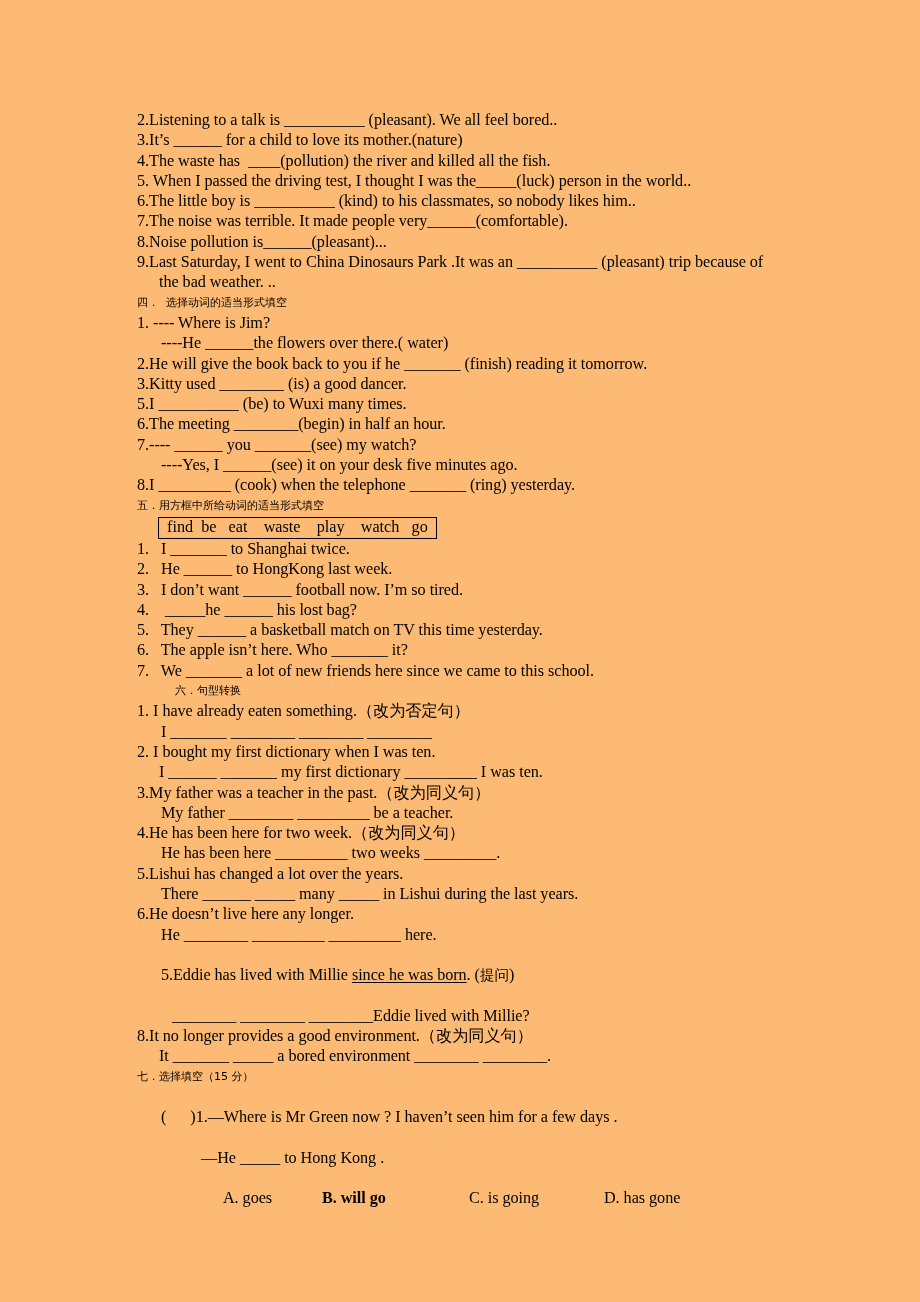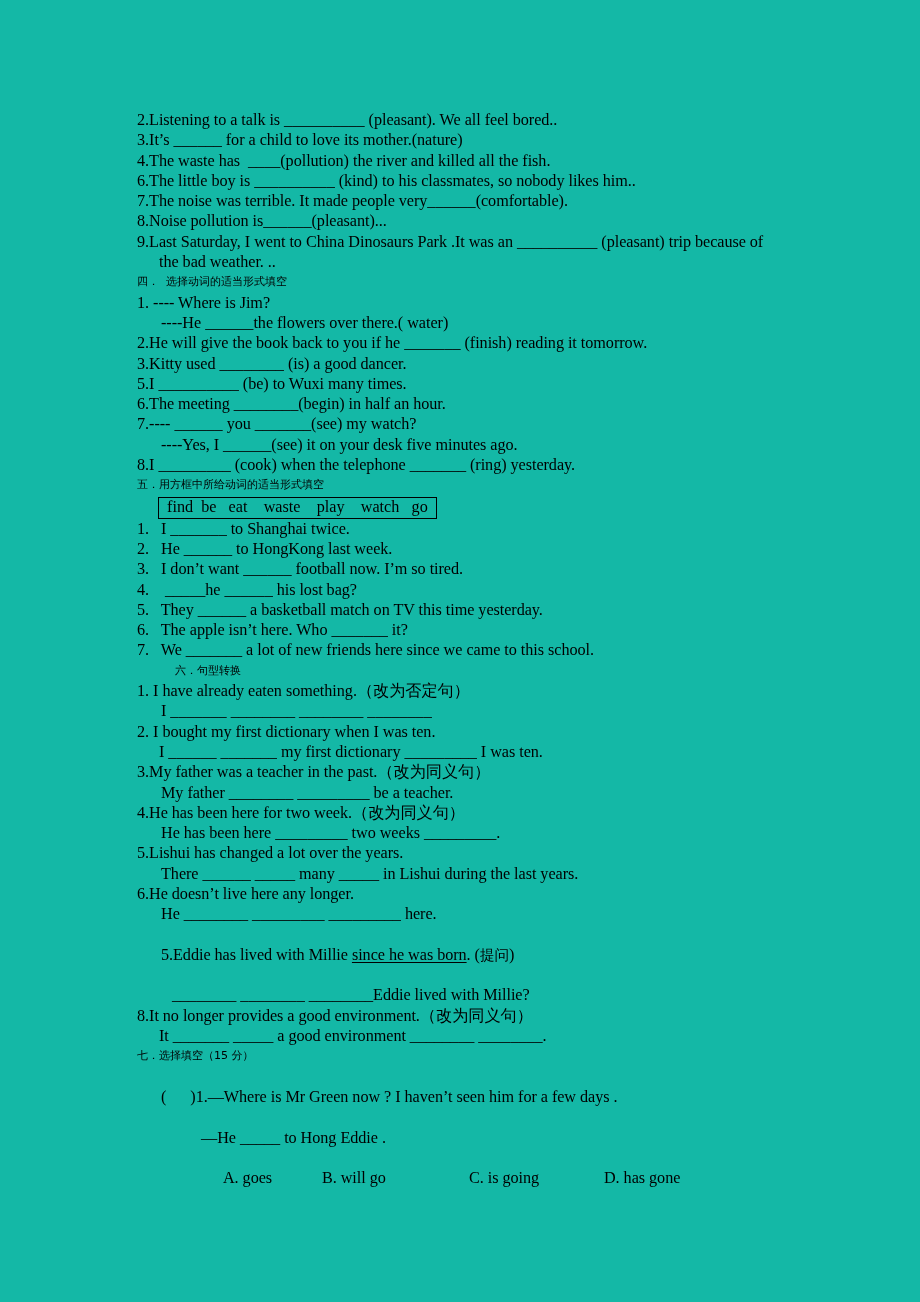--- a/index.html
+++ b/index.html
@@ -14,21 +14,21 @@
     font-family: "Liberation Serif", "DejaVu Serif", serif;
     color: #000000;
     overflow: hidden;
   }
   #page {
     position: absolute;
     left: 0;
     top: 0;
     width: 920px;
     height: 1302px;
-    background: #14b8a6;
+    background: #fdba74;
   }
   #sheet {
     position: absolute;
     left: 137px;
     top: 110px;
     width: 700px;
   }
   .ln {
     font-size: 16.2px;
     line-height: 20.3px;
@@ -66,20 +66,21 @@
 </style>
 </head>
 <body>
 
 <div id="page">
   <div id="sheet">
 
     <div class="ln">2.Listening to a talk is __________ (pleasant). We all feel bored..</div>
     <div class="ln">3.It’s ______ for a child to love its mother.(nature)</div>
     <div class="ln">4.The waste has  ____(pollution) the river and killed all the fish.</div>
+    <div class="ln">5. When I passed the driving test, I thought I was the_____(luck) person in the world..</div>
     <div class="ln">6.The little boy is __________ (kind) to his classmates, so nobody likes him..</div>
     <div class="ln">7.The noise was terrible. It made people very______(comfortable).</div>
     <div class="ln">8.Noise pollution is______(pleasant)...</div>
     <div class="ln">9.Last Saturday, I went to China Dinosaurs Park .It was an __________ (pleasant) trip because of</div>
     <div class="ln ind1">the bad weather. ..</div>
 
     <div class="cn-hdr">四．  选择动词的适当形式填空</div>
     <div class="ln">1. ---- Where is Jim?</div>
     <div class="ln ind2">----He ______the flowers over there.( water)</div>
     <div class="ln">2.He will give the book back to you if he _______ (finish) reading it tomorrow.</div>
@@ -113,25 +114,25 @@
     <div class="ln ind2">He has been here _________ two weeks _________.</div>
     <div class="ln">5.Lishui has changed a lot over the years.</div>
     <div class="ln ind2">There ______ _____ many _____ in Lishui during the last years.</div>
     <div class="ln">6.He doesn’t live here any longer.</div>
     <div class="ln ind2">He ________ _________ _________ here.</div>
     <div class="ln">
       <span>5.Eddie has lived with Millie </span><span class="u">since he was born</span><span>. (</span><span class="cn">提问</span><span>)</span>
     </div>
     <div class="ln" style="padding-left:35px;">________ ________ ________Eddie lived with Millie?</div>
     <div class="ln">8.It no longer provides a good environment.（改为同义句）</div>
-    <div class="ln ind1">It _______ _____ a good environment ________ ________.</div>
+    <div class="ln ind1">It _______ _____ a bored environment ________ ________.</div>
 
     <div class="cn-hdr">七．选择填空（15 分）</div>
     <div class="ln mc-row">
       <span>(      )1.</span><span>—Where is Mr Green now ? I haven’t seen him for a few days .</span>
     </div>
-    <div class="ln" style="padding-left:64px;">—He _____ to Hong Eddie .</div>
+    <div class="ln" style="padding-left:64px;">—He _____ to Hong Kong .</div>
     <div class="ln opts" style="padding-left:62px;">
-      <span style="display:inline-block;width:99px;">A. goes</span><span style="display:inline-block;width:147px;">B. will go</span><span style="display:inline-block;width:135px;">C. is going</span><span>D. has gone</span>
+      <span style="display:inline-block;width:99px;">A. goes</span><span style="display:inline-block;width:147px;font-weight:bold;">B. will go</span><span style="display:inline-block;width:135px;">C. is going</span><span>D. has gone</span>
     </div>
 
   </div>
 </div>
 
 </body></html>

